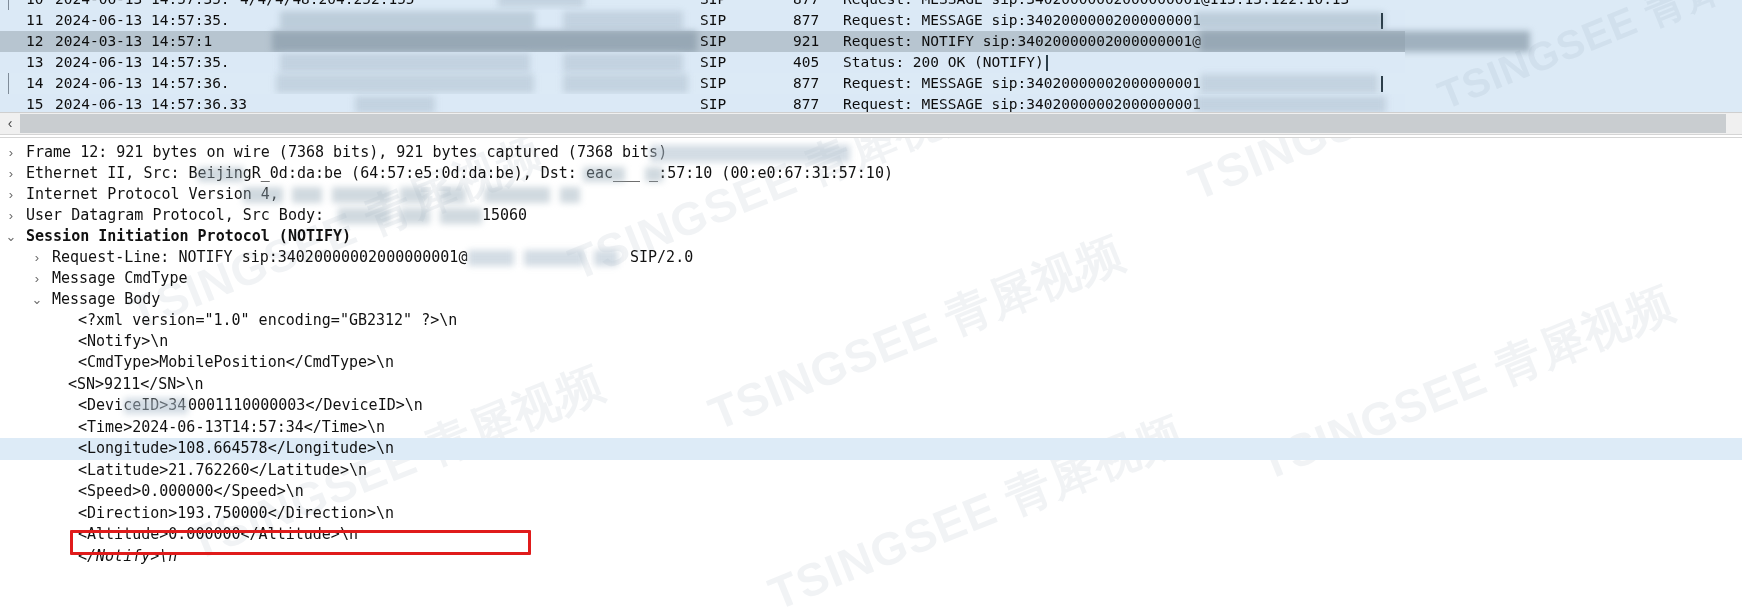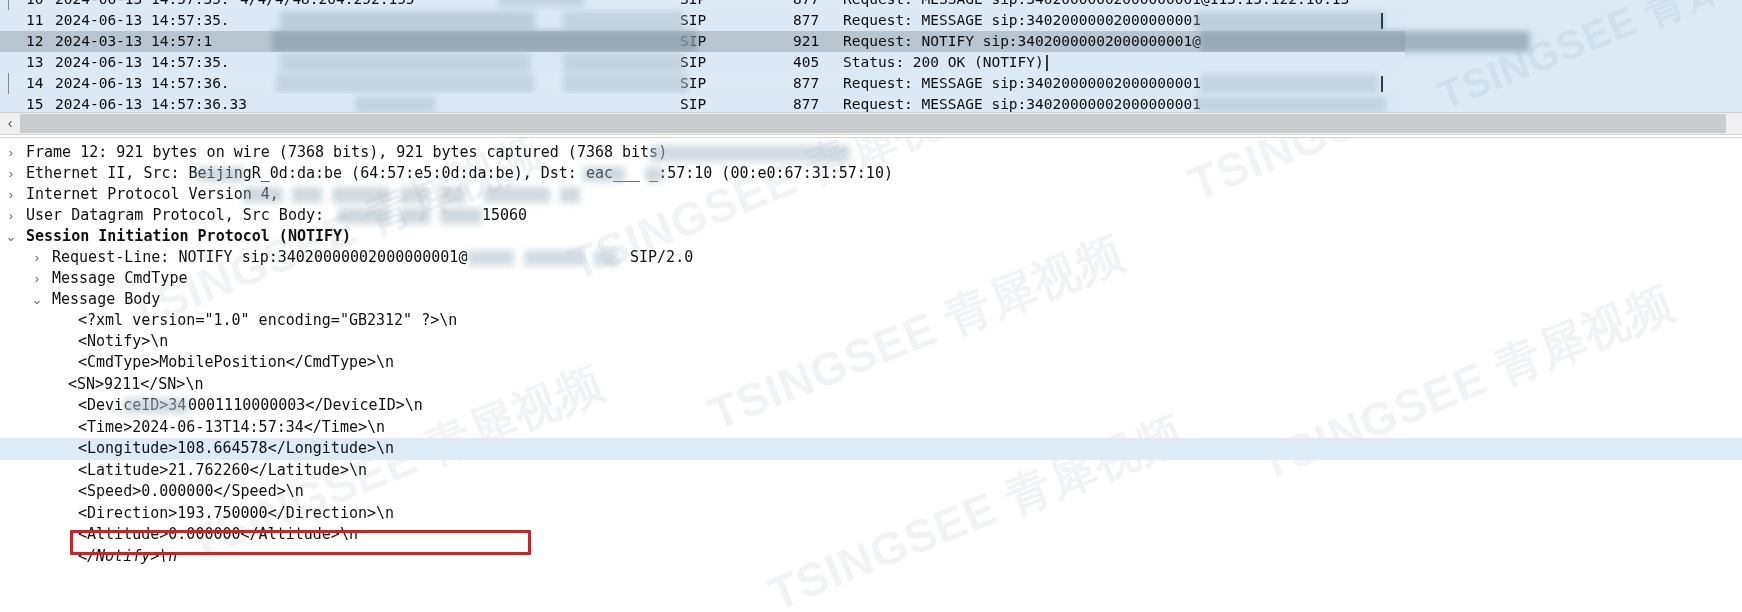--- a/index.html
+++ b/index.html
@@ -52,21 +52,21 @@
     height: 21px;
     line-height: 21px;
     font-size: 14.5px;
     color: #0d0d0d;
     white-space: nowrap;
   }
   .prow.alt { background: #dbe9f6; }
   .prow.sel { background: #b7c5d0; }
   .prow .c-no    { position: absolute; left: 26px;  }
   .prow .c-time  { position: absolute; left: 55px;  }
-  .prow .c-proto { position: absolute; left: 680px; }
+  .prow .c-proto { position: absolute; left: 700px; }
   .prow .c-info  { position: absolute; left: 793px; }
   .blur {
     display: inline-block;
     background: rgba(150,170,185,0.45);
     color: transparent;
     filter: blur(3.2px);
     border-radius: 1px;
     vertical-align: middle;
   }
   .blur.lt { background: rgba(175,192,205,0.55); }

